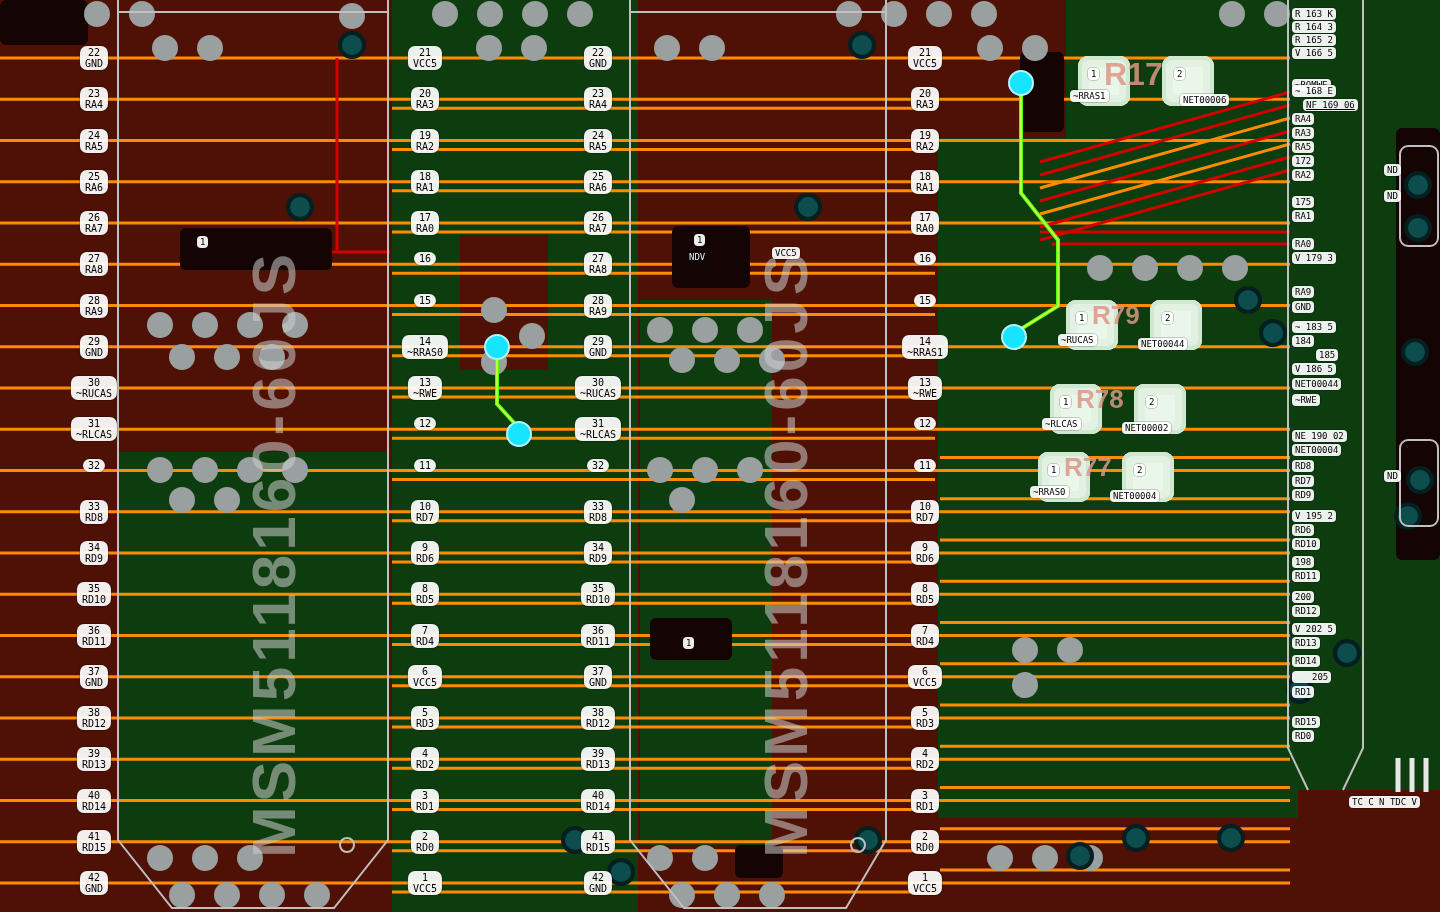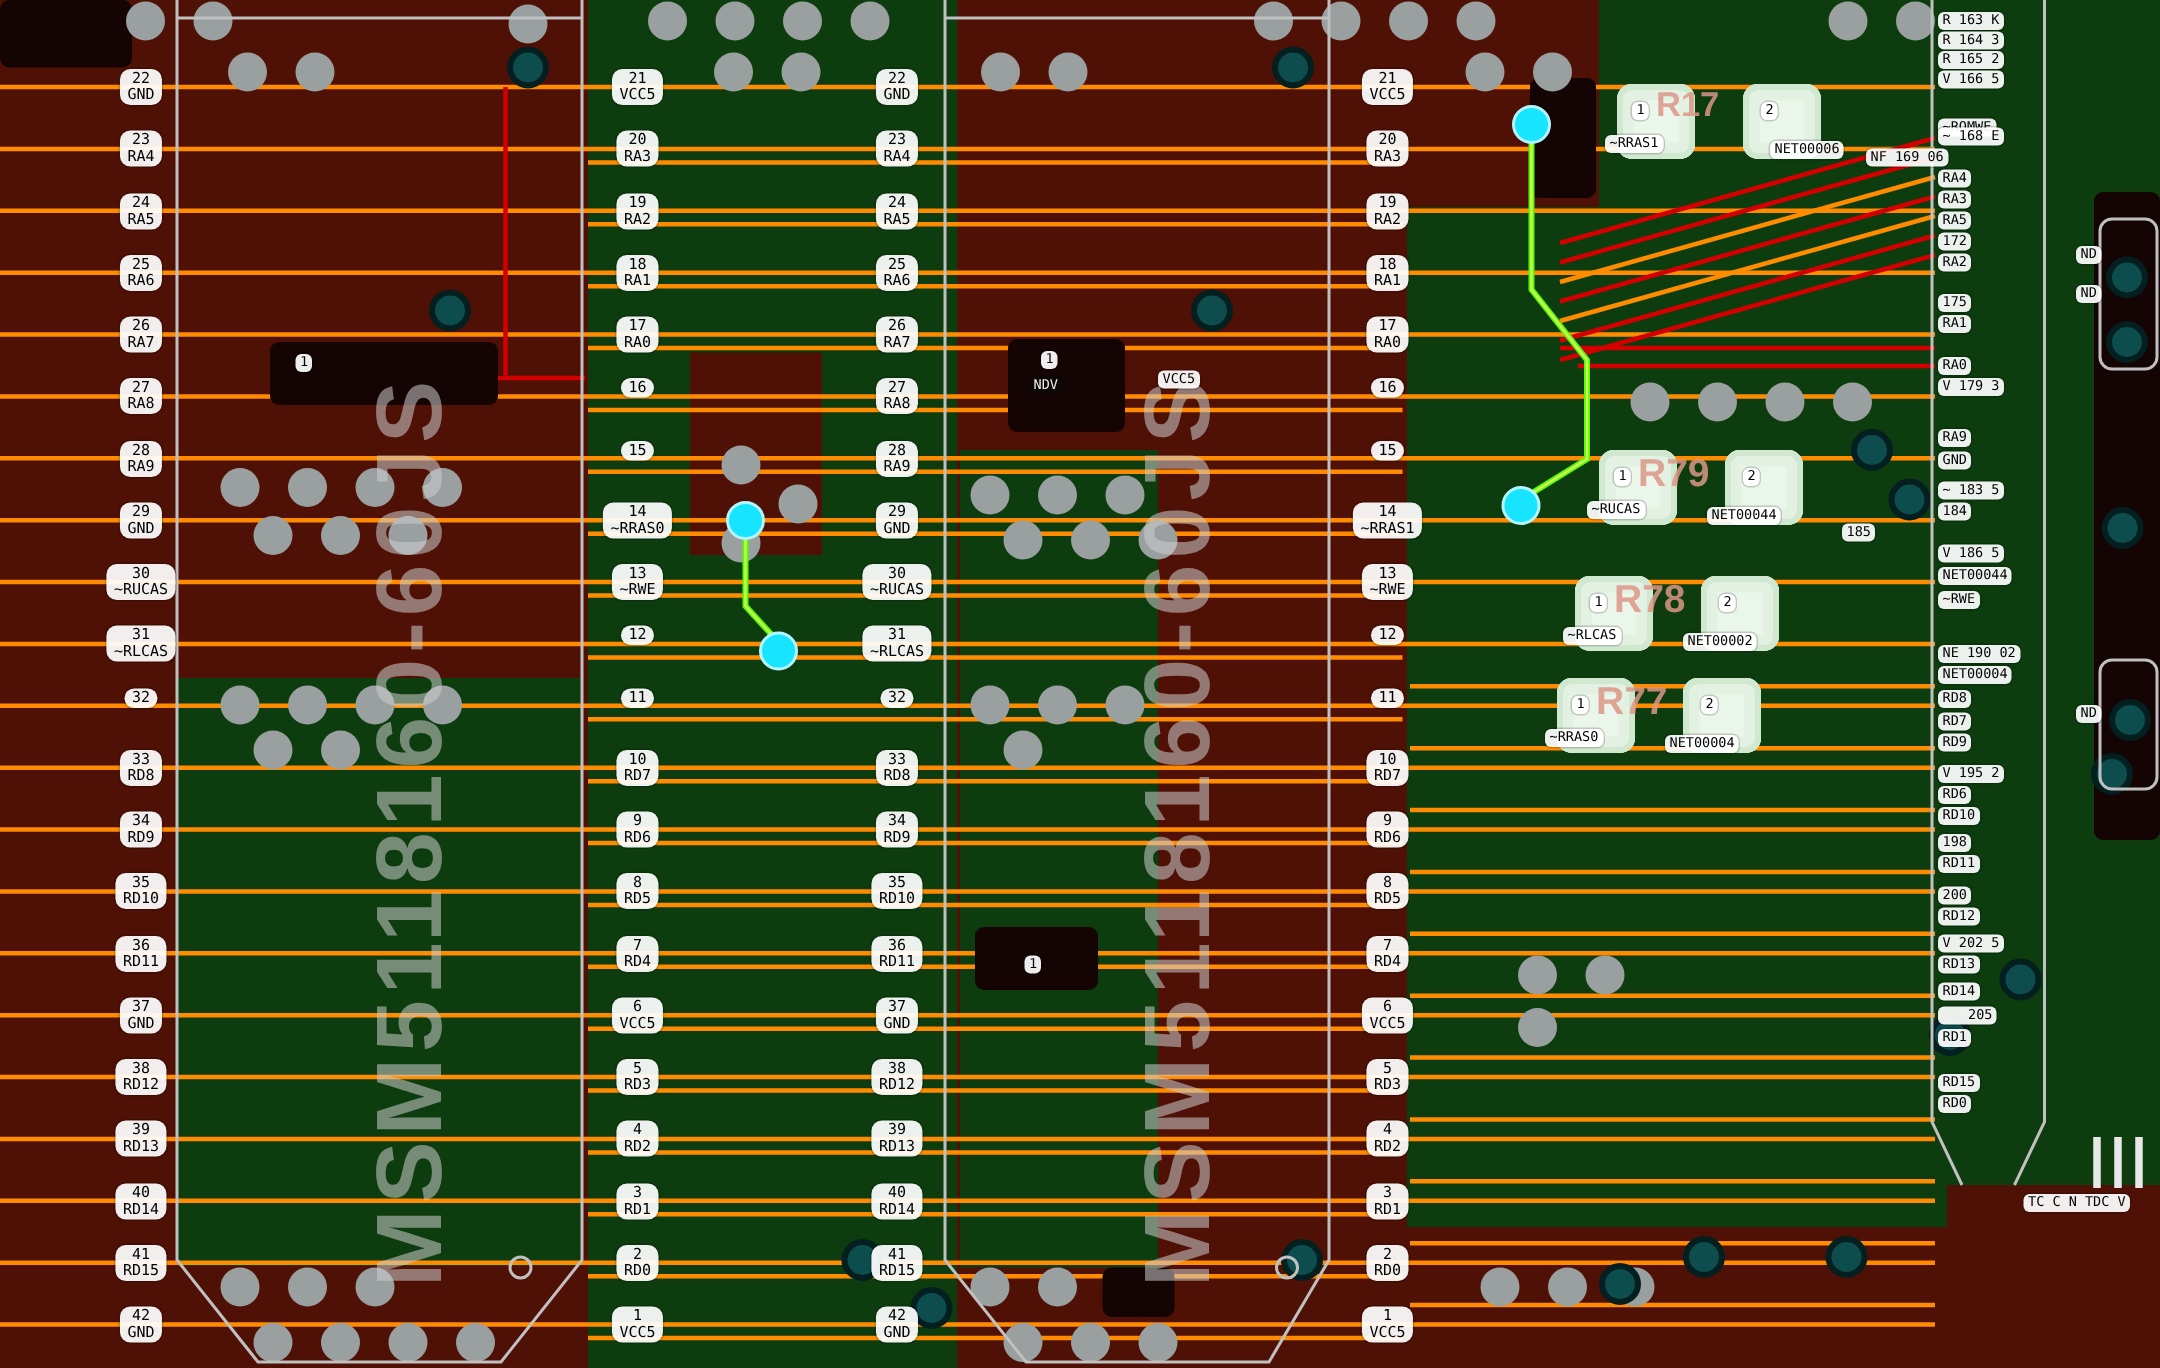--- a/index.html
+++ b/index.html
@@ -328,21 +328,21 @@
       <div class="lbl" style="left: 925px; top: 623.5px;"><span class="n">7</span><span class="n">RD4</span></div>
       <div class="lbl" style="left: 925px; top: 664.75px;"><span class="n">6</span><span class="n">VCC5</span></div>
       <div class="lbl" style="left: 925px; top: 706px;"><span class="n">5</span><span class="n">RD3</span></div>
       <div class="lbl" style="left: 925px; top: 747.25px;"><span class="n">4</span><span class="n">RD2</span></div>
       <div class="lbl" style="left: 925px; top: 788.5px;"><span class="n">3</span><span class="n">RD1</span></div>
       <div class="lbl" style="left: 925px; top: 829.75px;"><span class="n">2</span><span class="n">RD0</span></div>
       <div class="lbl" style="left: 925px; top: 871px;"><span class="n">1</span><span class="n">VCC5</span></div>
       <div class="" style="position: absolute; left: 1078px; top: 56px; width: 150px; height: 70px;">
         <div class="rpad" style="left: 0px; top: 0px;"></div>
         <div class="rpad" style="left: 84px; top: 0px;"></div>
-        <div class="ghost rref" style="left: 26px; top: 2px; font-size: 23px;">R17</div>
+        <div class="ghost rref" style="left: 26px; top: 2px; font-size: 32px;">R17</div>
         <div class="sm-lbl" style="left: 10px; top: 12px;">1</div>
         <div class="sm-lbl" style="left: 96px; top: 12px;">2</div>
         <div class="sm-lbl" style="left: -8px; top: 34px;">~RRAS1</div>
         <div class="sm-lbl" style="left: 72px; top: 38px; margin-left: 30px;">NET00006</div>
       </div>
       <div class="" style="position: absolute; left: 1066px; top: 300px; width: 150px; height: 70px;">
         <div class="rpad" style="left: 0px; top: 0px;"></div>
         <div class="rpad" style="left: 84px; top: 0px;"></div>
         <div class="ghost rref" style="left: 26px; top: 2px; font-size: 26px;">R79</div>
         <div class="sm-lbl" style="left: 10px; top: 12px;">1</div>
@@ -367,35 +367,35 @@
         <div class="sm-lbl" style="left: 96px; top: 12px;">2</div>
         <div class="sm-lbl" style="left: -8px; top: 34px;">~RRAS0</div>
         <div class="sm-lbl" style="left: 72px; top: 38px;">NET00004</div>
       </div>
       <div class="sm-lbl" style="left: 1292px; top: 8px;">R 163 K</div>
       <div class="sm-lbl" style="left: 1292px; top: 21px;">R 164 3</div>
       <div class="sm-lbl" style="left: 1292px; top: 34px;">R 165 2</div>
       <div class="sm-lbl" style="left: 1292px; top: 47px;">V 166 5</div>
       <div class="sm-lbl" style="left: 1292px; top: 79px; text-align: right;">~ROMWE</div>
       <div class="sm-lbl" style="left: 1292px; top: 85px;">~ 168 E</div>
-      <div class="sm-lbl" style="left: 1244px; top: 99px;">NF 169 06</div>
+      <div class="sm-lbl" style="left: 1303px; top: 99px; text-decoration: underline;">NF 169 06</div>
       <div class="sm-lbl" style="left: 1292px; top: 113px;">RA4</div>
       <div class="sm-lbl" style="left: 1292px; top: 127px;">RA3</div>
       <div class="sm-lbl" style="left: 1292px; top: 141px;">RA5</div>
       <div class="sm-lbl" style="left: 1292px; top: 155px;">172</div>
       <div class="sm-lbl" style="left: 1292px; top: 169px;">RA2</div>
       <div class="sm-lbl" style="left: 1292px; top: 196px;">175</div>
       <div class="sm-lbl" style="left: 1292px; top: 210px;">RA1</div>
       <div class="sm-lbl" style="left: 1292px; top: 238px;">RA0</div>
       <div class="sm-lbl" style="left: 1292px; top: 252px;">V 179 3</div>
       <div class="sm-lbl" style="left: 1292px; top: 286px;">RA9</div>
       <div class="sm-lbl" style="left: 1292px; top: 301px;">GND</div>
       <div class="sm-lbl" style="left: 1292px; top: 321px;">~ 183 5</div>
       <div class="sm-lbl" style="left: 1292px; top: 335px;">184</div>
-      <div class="sm-lbl" style="left: 1228px; top: 349px; text-align: right;">185</div>
+      <div class="sm-lbl" style="left: 1316px; top: 349px; text-align: right;">185</div>
       <div class="sm-lbl" style="left: 1292px; top: 363px;">V 186 5</div>
       <div class="sm-lbl" style="left: 1292px; top: 378px;">NET00044</div>
       <div class="sm-lbl" style="left: 1292px; top: 394px;">~RWE</div>
       <div class="sm-lbl" style="left: 1292px; top: 430px;">NE 190 02</div>
       <div class="sm-lbl" style="left: 1292px; top: 444px;">NET00004</div>
       <div class="sm-lbl" style="left: 1292px; top: 460px;">RD8</div>
       <div class="sm-lbl" style="left: 1292px; top: 475px;">RD7</div>
       <div class="sm-lbl" style="left: 1292px; top: 489px;">RD9</div>
       <div class="sm-lbl" style="left: 1292px; top: 510px;">V 195 2</div>
       <div class="sm-lbl" style="left: 1292px; top: 524px;">RD6</div>

